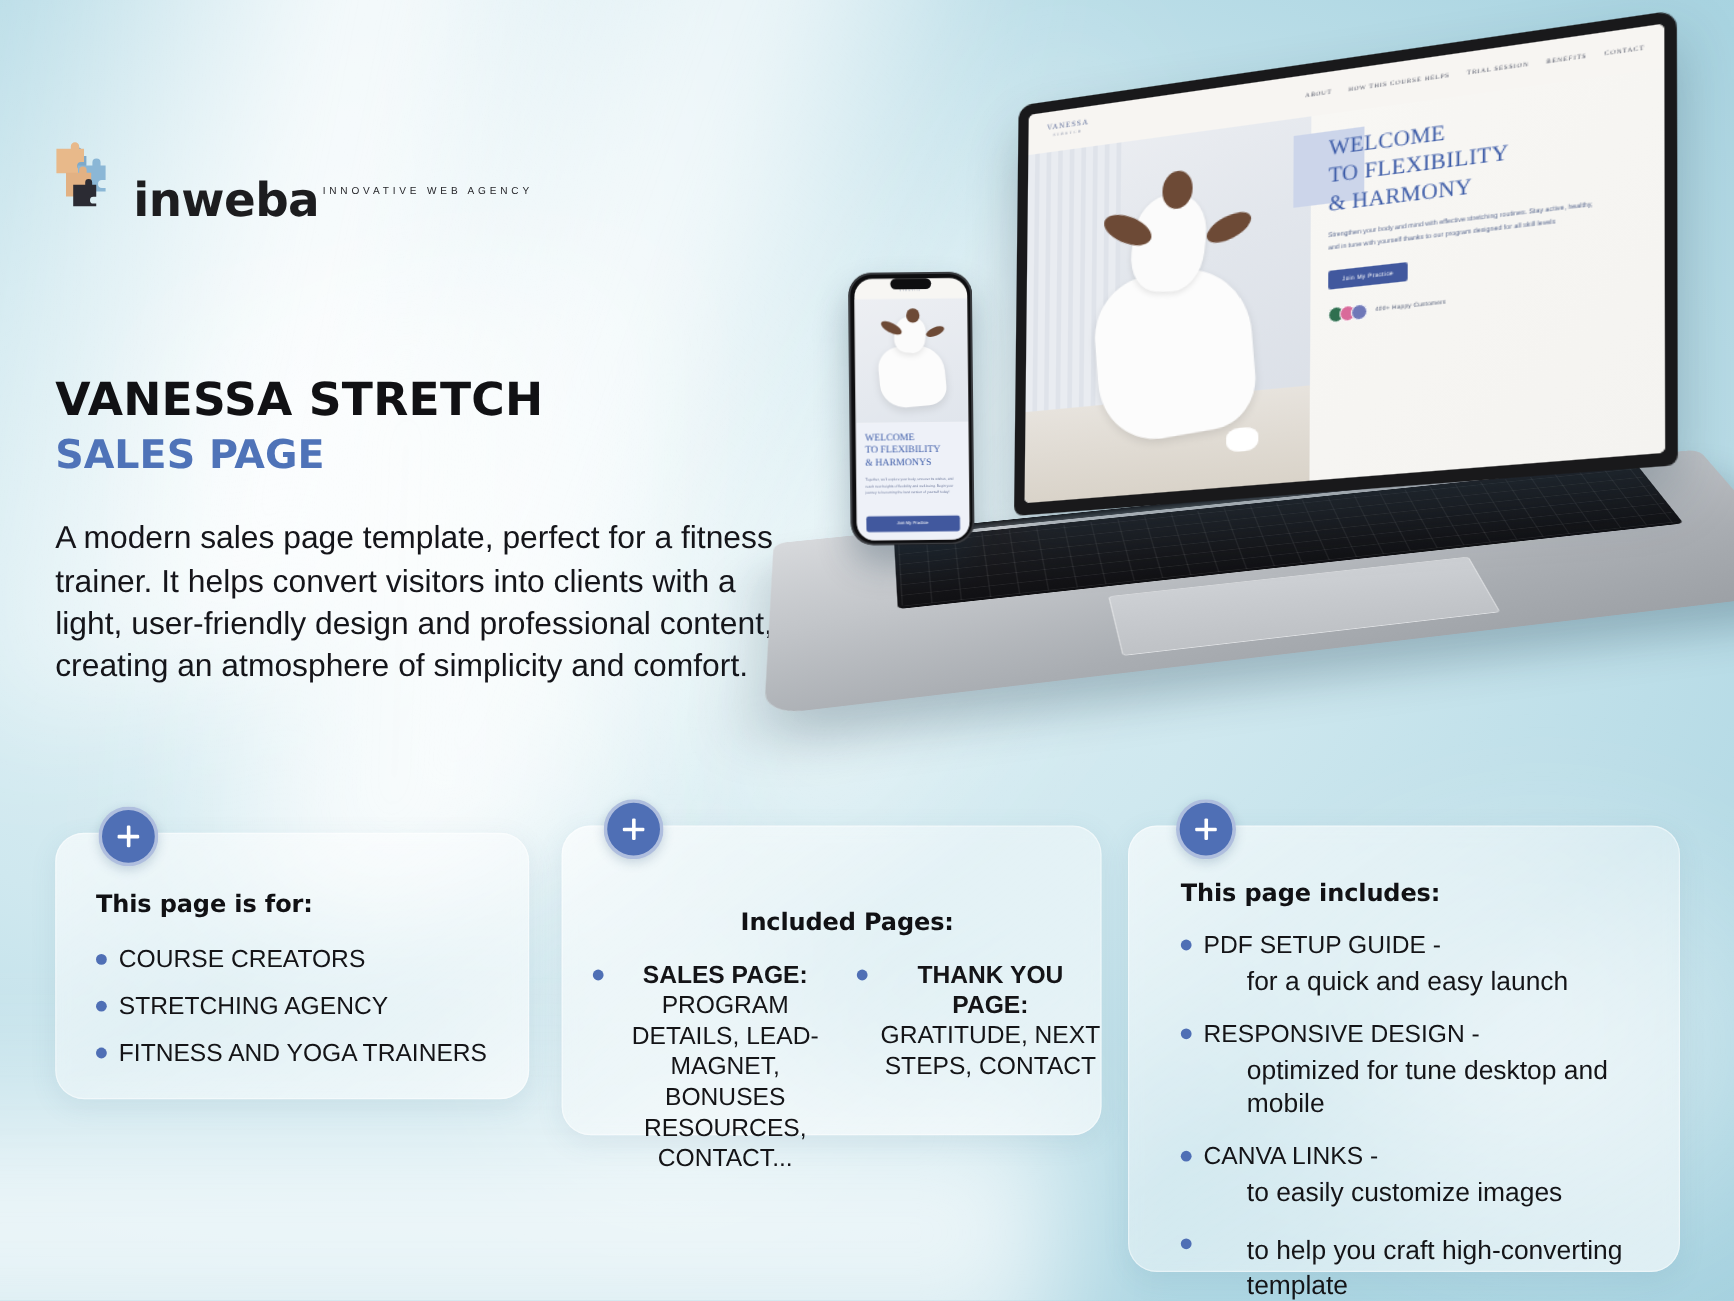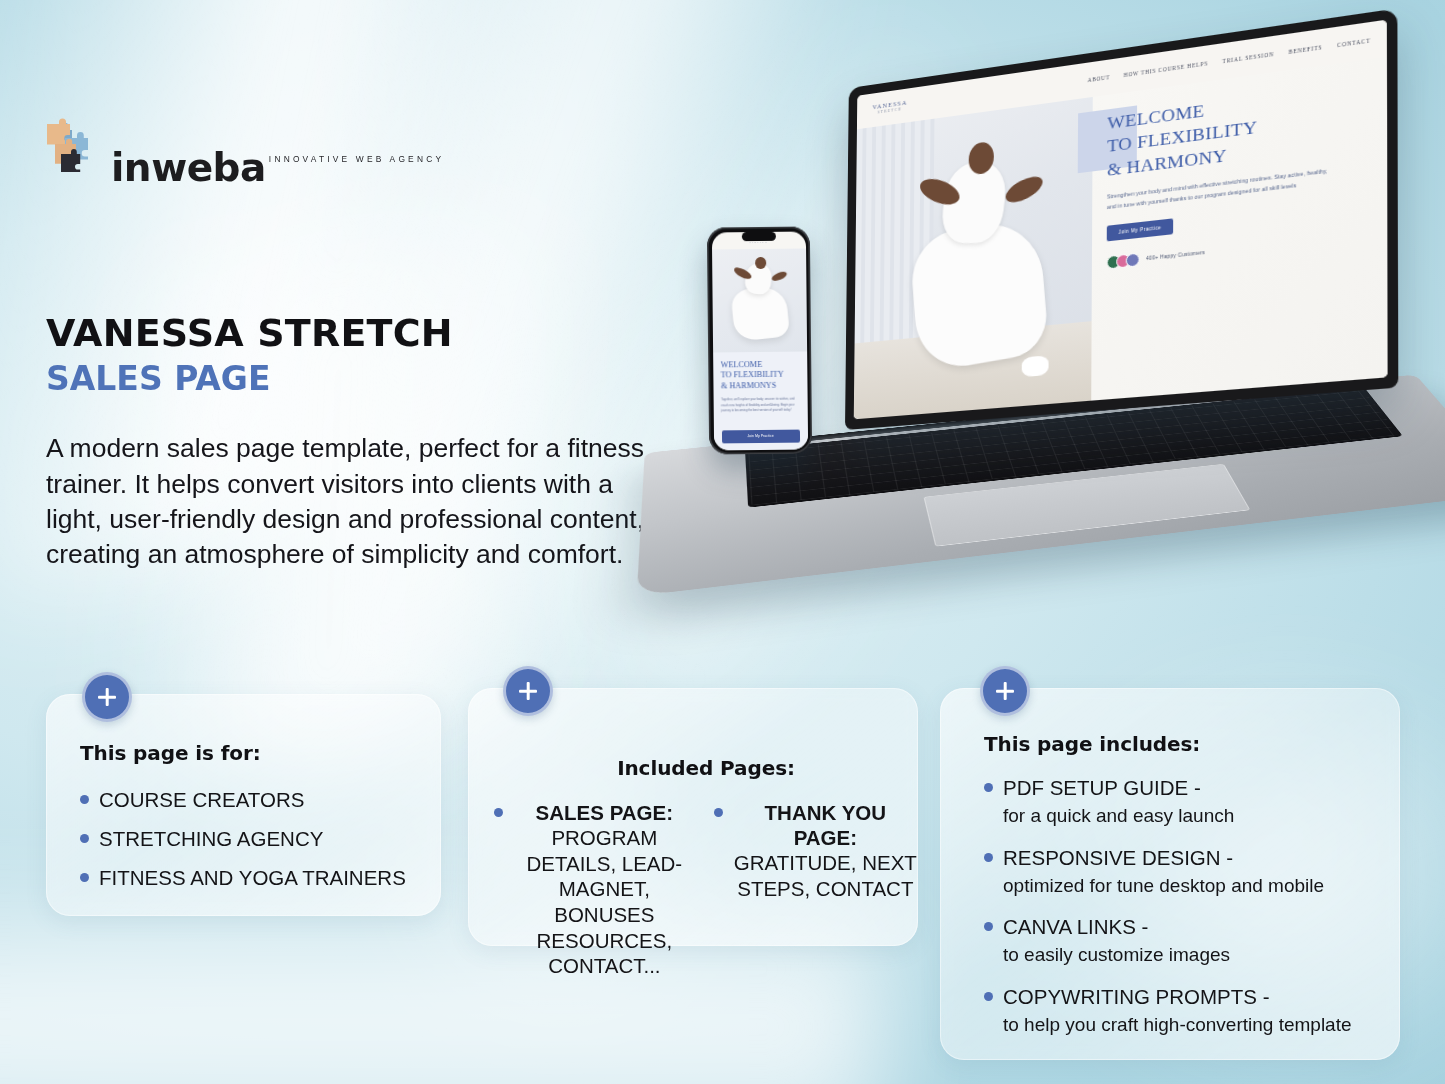--- a/index.html
+++ b/index.html
@@ -165,21 +165,21 @@
   .badge::before{left:50%;top:50%;width:18px;height:2.6px;transform:translate(-50%,-50%);}
   .badge::after{left:50%;top:50%;width:2.6px;height:18px;transform:translate(-50%,-50%);}
 
   .card-title{font-size:20px;font-weight:700;color:#111114;
     font-family:"DejaVu Sans", sans-serif;letter-spacing:-.1px;}
   .li{display:flex;gap:10px;align-items:flex-start;}
   .dot{flex:none;width:9px;height:9px;border-radius:50%;background:#4f6fb5;margin-top:8px;}
   .li-main{font-size:20.5px;color:#141417;line-height:1.22;font-family:"Liberation Sans", sans-serif;}
   .li-main.bold{font-weight:700;}
   .li-detail{font-size:20.5px;color:#141417;line-height:1.25;font-family:"Liberation Sans", sans-serif;}
-  .li-cap{font-size:19px;color:#141417;line-height:1.3;font-family:"Liberation Sans", sans-serif;margin-top:4px;}
+  .li-cap{font-size:22px;color:#141417;line-height:1.3;font-family:"Liberation Sans", sans-serif;margin-top:4px;margin-left:36px;}
 
   #card1{left:46px;top:694px;width:395px;height:222px;}
   #card1 .badge{left:36px;top:-22px;}
   #card1 .inner{padding:47px 0 0 34px;}
   #card1 .card-list{margin-top:22px;display:flex;flex-direction:column;gap:14px;}
 
   #card2{left:468px;top:688px;width:450px;height:258px;}
   #card2 .badge{left:35px;top:-22px;}
   #card2 .inner{padding:68px 0 0 26px;text-align:center;}
   #card2 .card-list{margin-top:20px;display:flex;flex-direction:row;gap:18px;}
@@ -387,21 +387,20 @@
         <div class="li">
           <span class="dot"></span>
           <span>
             <span class="li-main" style="display:block">CANVA LINKS -</span>
             <span class="li-cap" style="display:block">to easily customize images</span>
           </span>
         </div>
         <div class="li">
           <span class="dot"></span>
           <span>
-            <span class="li-main" style="display:block">COPYWRITING PROMPTS -</span>
             <span class="li-cap" style="display:block">to help you craft high-converting template</span>
           </span>
         </div>
       </div>
     </div>
     <div class="badge"></div>
   </div>
 
 </div>
 

